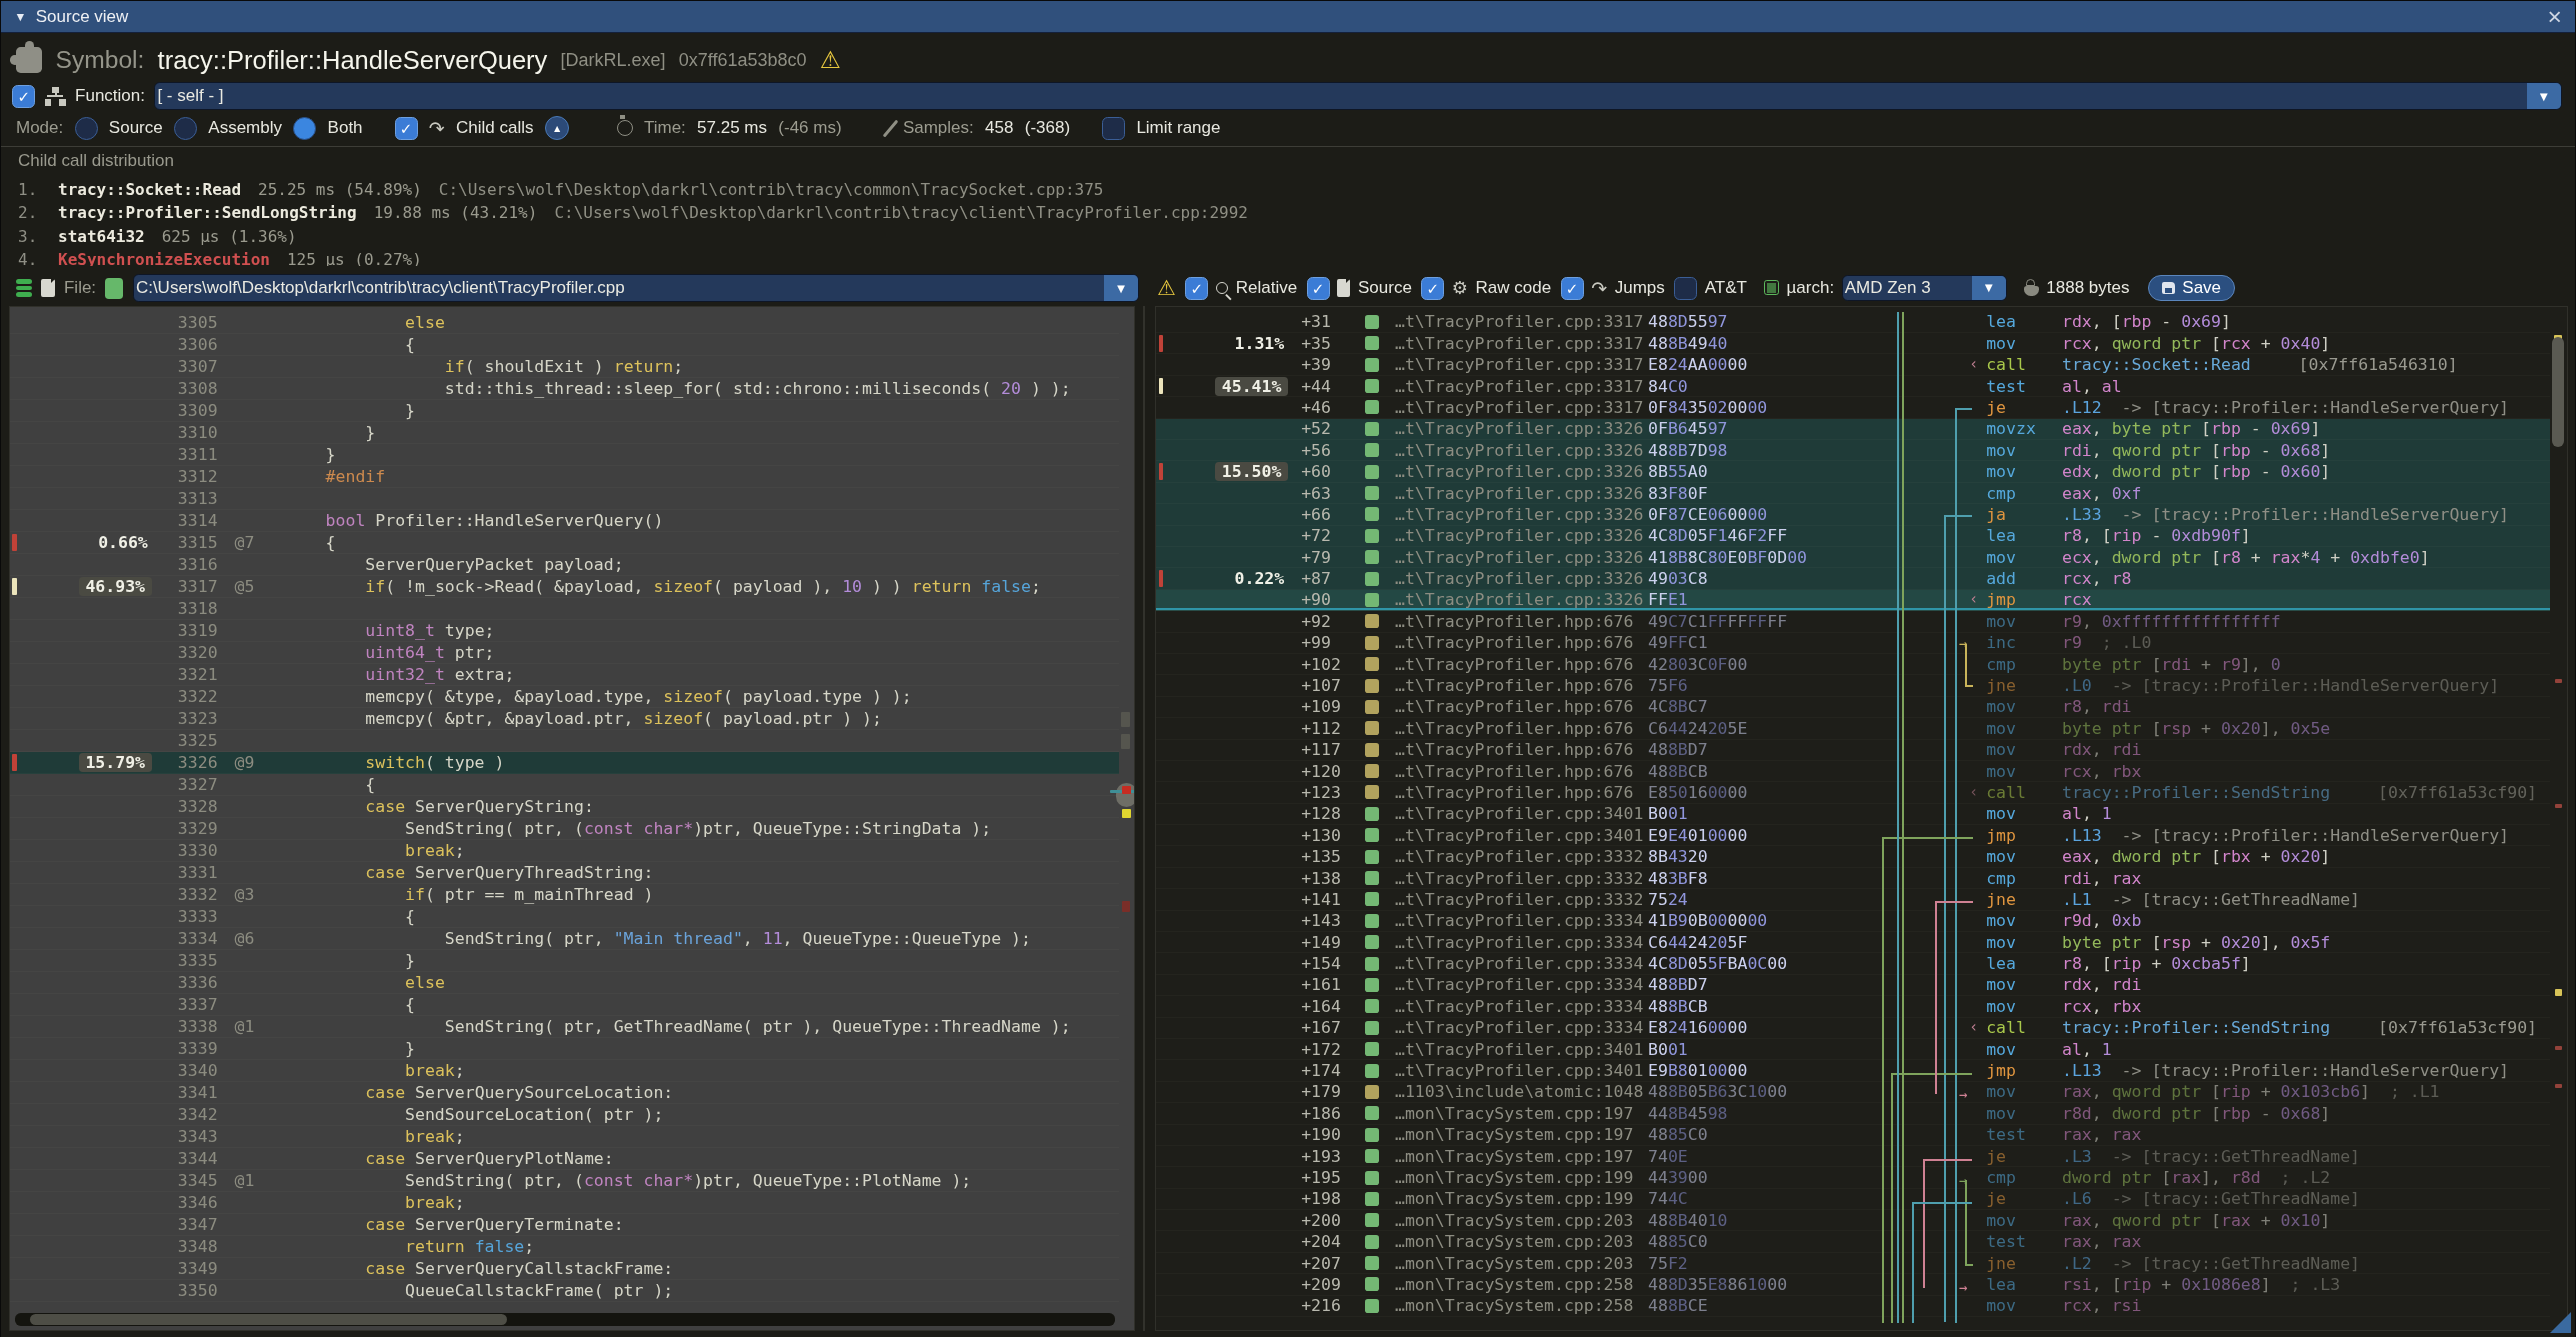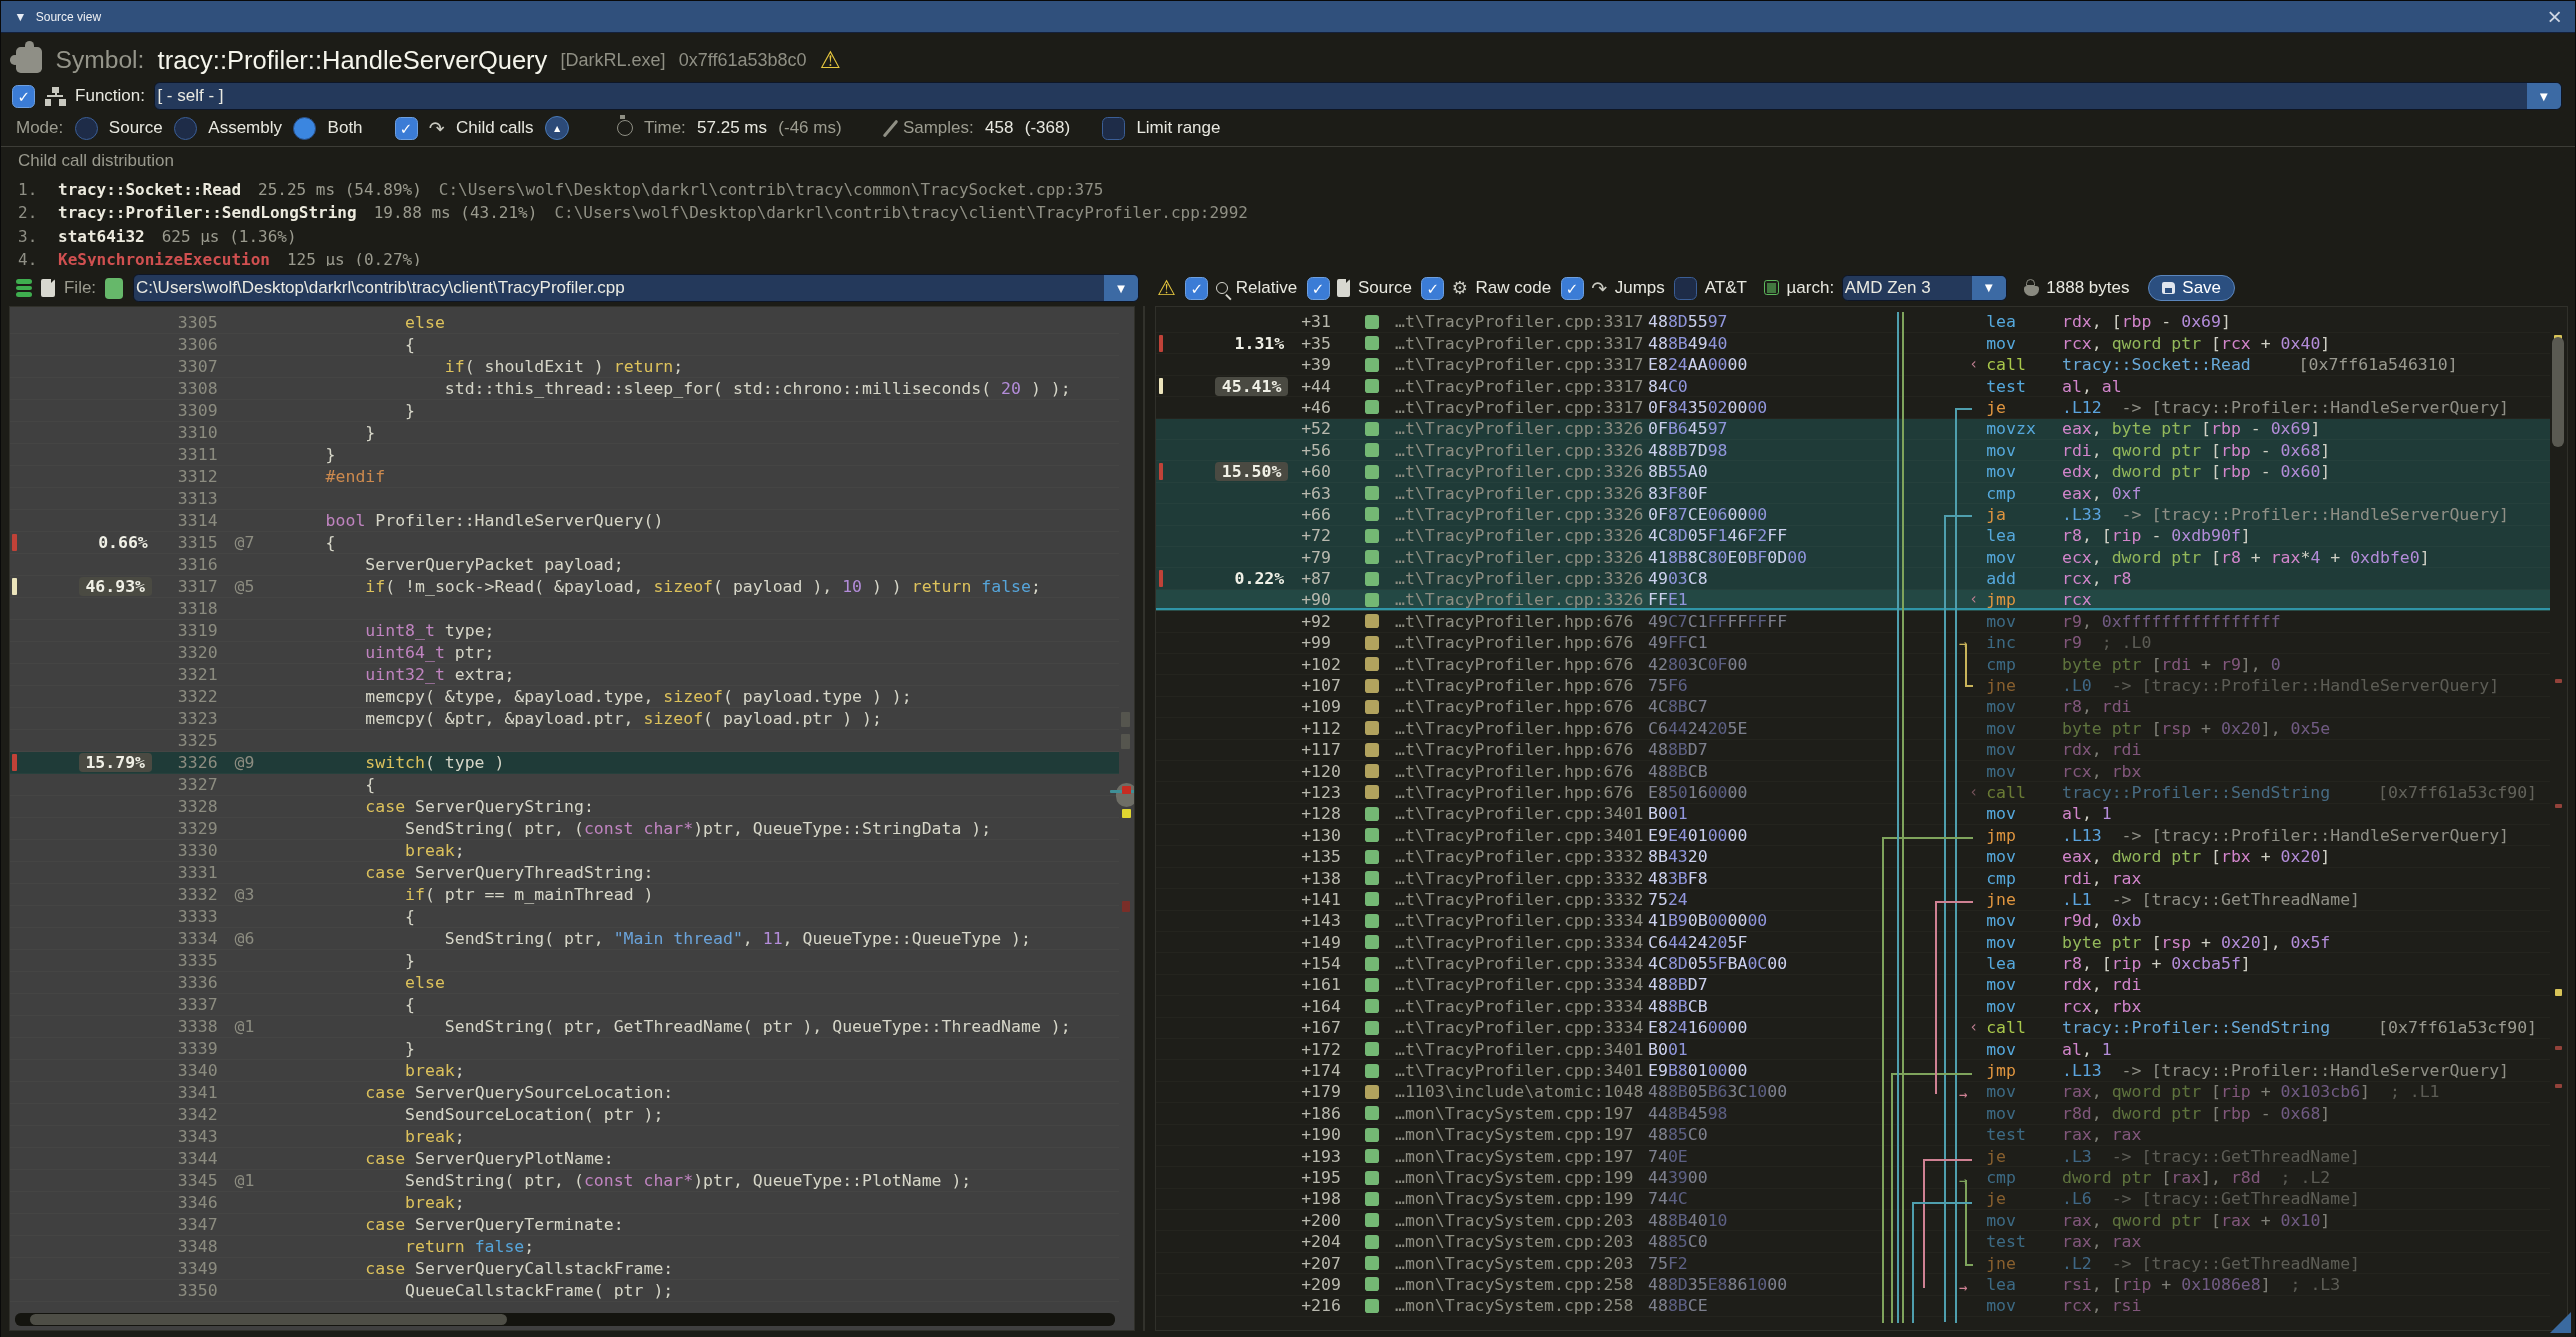--- a/index.html
+++ b/index.html
@@ -2,21 +2,21 @@
 <html style="font-size:15px"><head>
 <meta charset="utf-8">
 <style>
   html,body{margin:0;padding:0;background:#0e0e0c;}
   .window{position:relative;width:2576px;height:1338px;background:#1c1c17;border:1.9px solid #090909;
     font-family:"Liberation Sans","DejaVu Sans",sans-serif;color:#e2e2d8;overflow:hidden;box-sizing:border-box;}
   
   .titlebar{position:absolute;top:0;left:0;right:0;height:32px;background:#30507c;display:flex;align-items:center;
     padding:0 13.2px;gap:9.4px;border-bottom:0.9px solid #14203a;box-sizing:border-box;}
   .tri{color:#e8edf5;font-size:12.3px;}
-  .ttl{font-size:12px;color:#eef0f4;}
+  .ttl{font-size:17px;color:#eef0f4;}
   .close{margin-left:auto;font-size:24.6px;color:#cfd6e2;line-height:19px;}
   
   .symrow{position:absolute;top:38px;left:15px;right:15px;height:42px;display:flex;align-items:center;gap:13.2px;}
   .puzzle{width:26.4px;height:26.4px;background:#8f8f86;border-radius:4.7px;position:relative;}
   .puzzle:before{content:'';position:absolute;top:-5.7px;left:8.5px;width:9.4px;height:9.4px;border-radius:50%;background:#8f8f86;}
   .puzzle:after{content:'';position:absolute;left:-5.7px;top:8.5px;width:9.4px;height:9.4px;border-radius:50%;background:#8f8f86;}
   .symlabel{font-size:24.6px;color:#95958a;}
   .symname{font-size:25.5px;color:#f5f5ec;}
   .symmeta{font-size:18px;color:#8f8f84;}
   .warn{color:#e7c73f;font-size:23.6px;}

